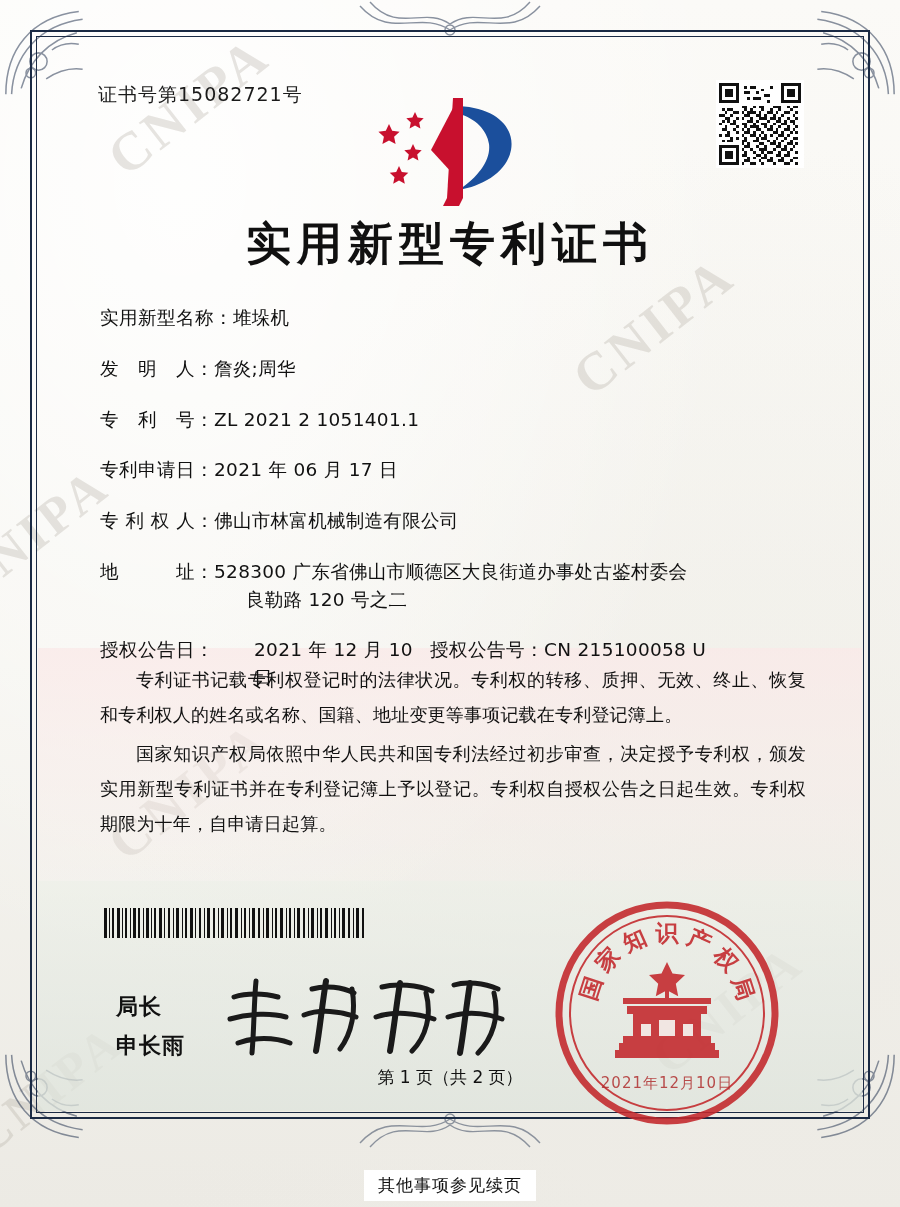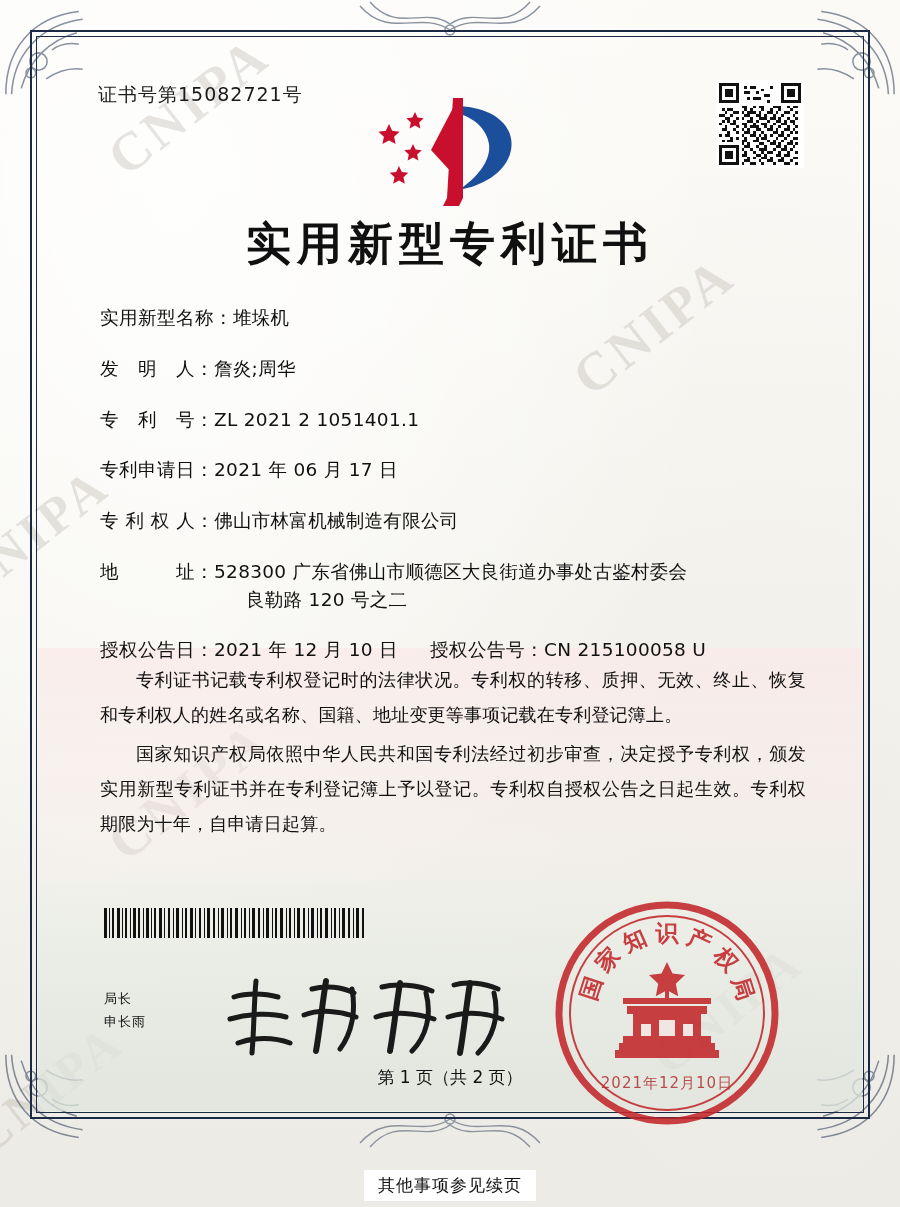--- a/index.html
+++ b/index.html
@@ -135,21 +135,21 @@
     flex: none;
     white-space: pre;
     letter-spacing: 0.5px;
   }
   .field-value {
     flex: 1;
     letter-spacing: 0.3px;
   }
   .field-value .line2 { display: block; margin-left: 32px; }
   .inline-pair { display: flex; width: 100%; }
-  .inline-pair .seg-a { width: 330px; display: flex; }
+  .inline-pair .seg-a { width: 330px; display: flex; gap: 40px; }
   .inline-pair .seg-b { display: flex; }
 
   
   #body-text {
     position: absolute;
     top: 626px; left: 64px; right: 58px;
     font-size: 18px;
     line-height: 1.95;
     color: #111;
     text-align: justify;
@@ -173,25 +173,26 @@
   }
 
   #barcode {
     position: absolute;
     top: 872px; left: 68px;
     width: 262px; height: 30px;
   }
 
   #director-block {
     position: absolute;
-    left: 68px; top: 952px;
-    font-size: 13px;
+    left: 80px; top: 952px;
+    font-size: 22px;
     line-height: 1.75;
     color: #111;
     letter-spacing: 1px;
+    font-weight: bold;
   }
   #signature {
     position: absolute;
     left: 180px; top: 935px;
     width: 300px; height: 92px;
   }
 
   #seal {
     position: absolute;
     right: 82px; top: 862px;

